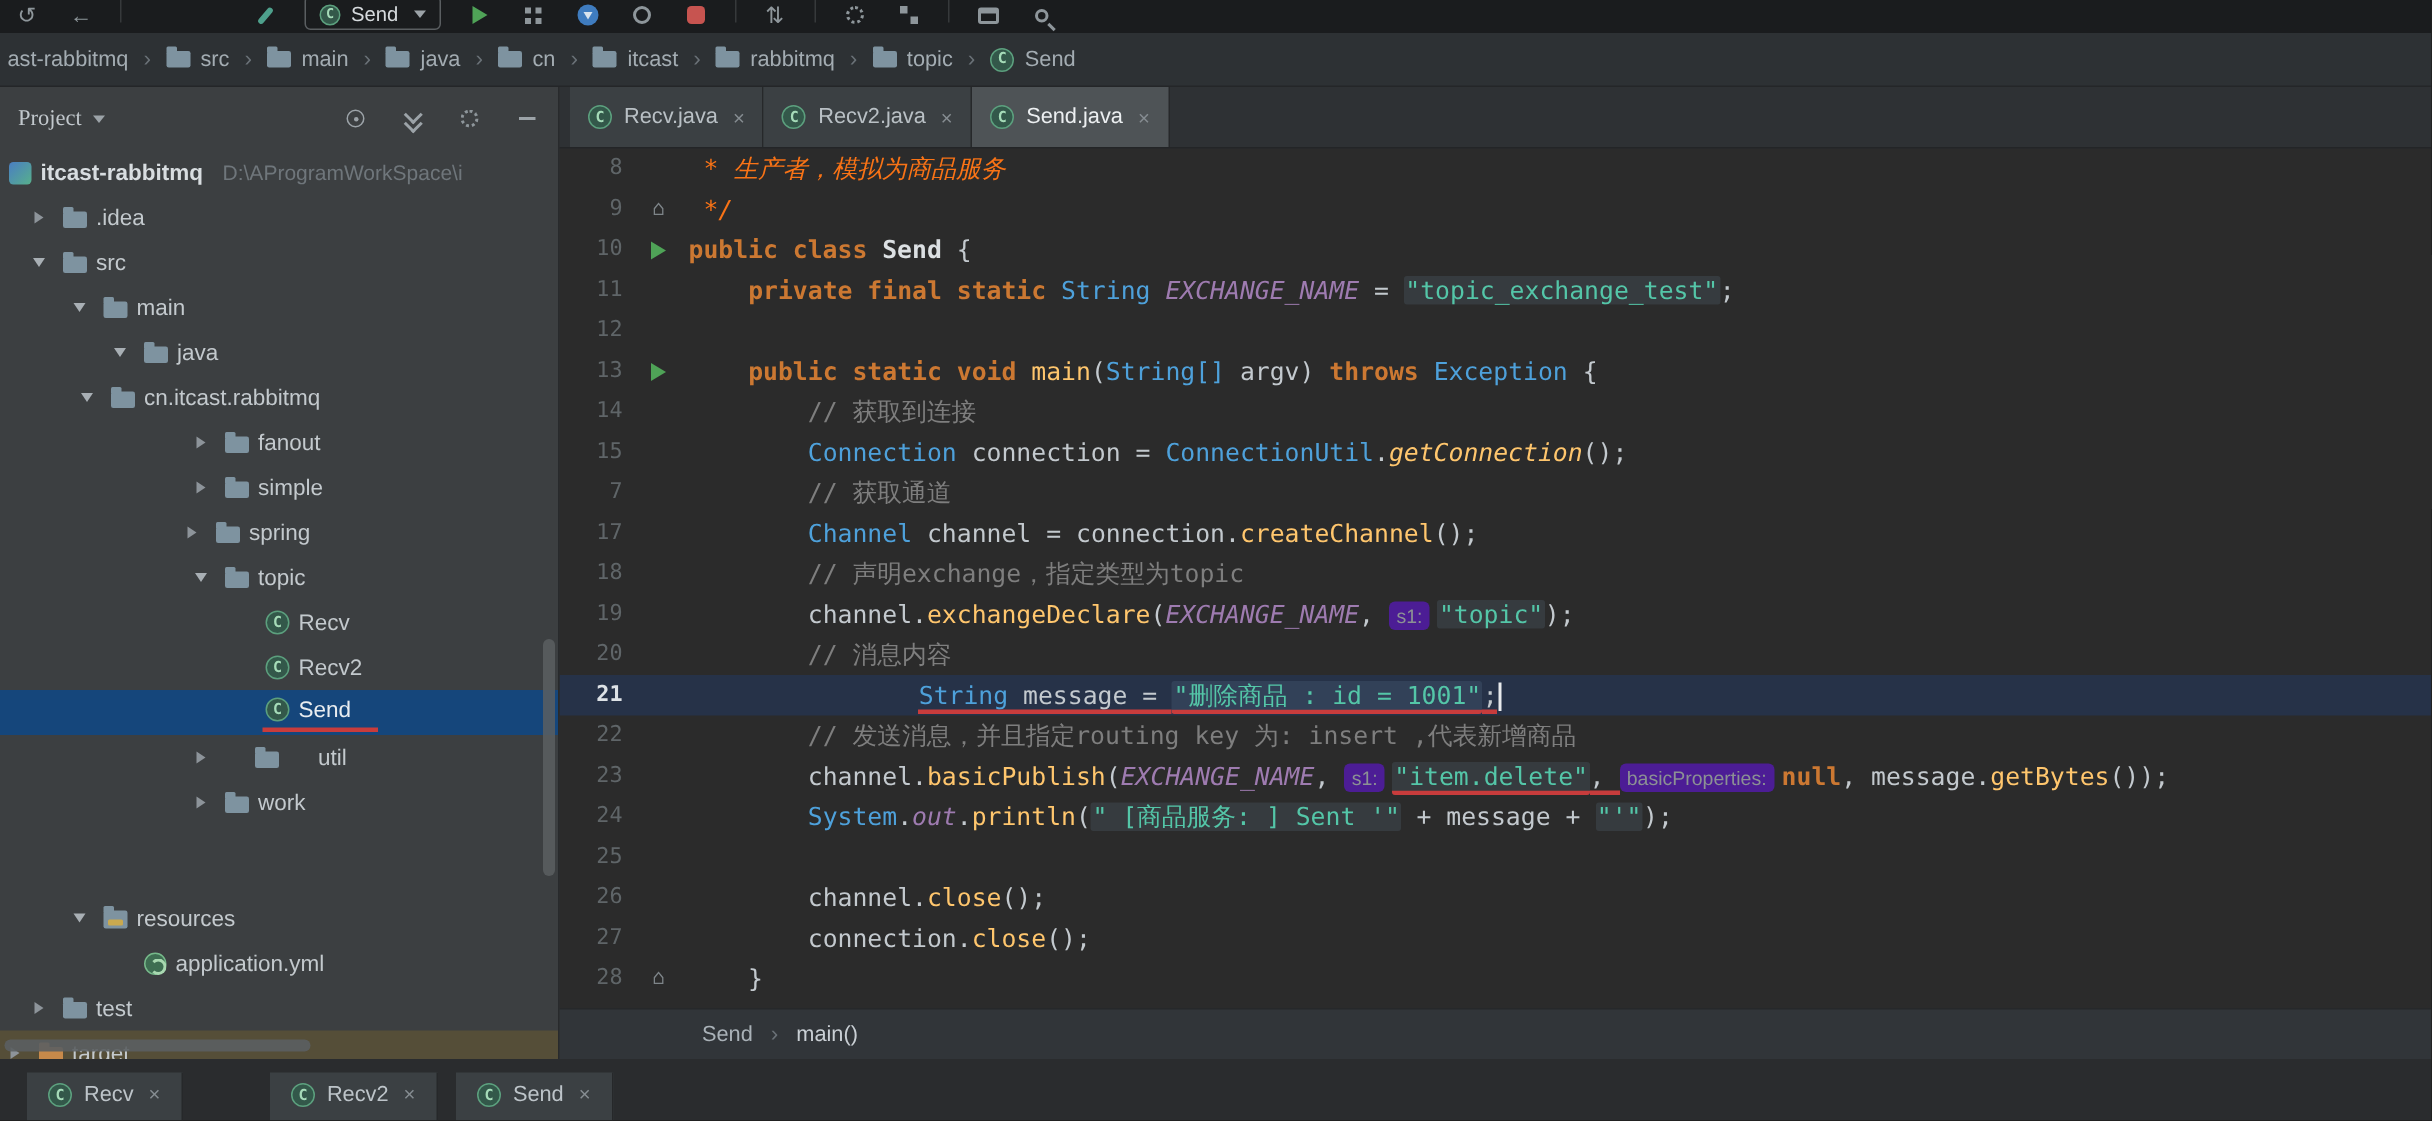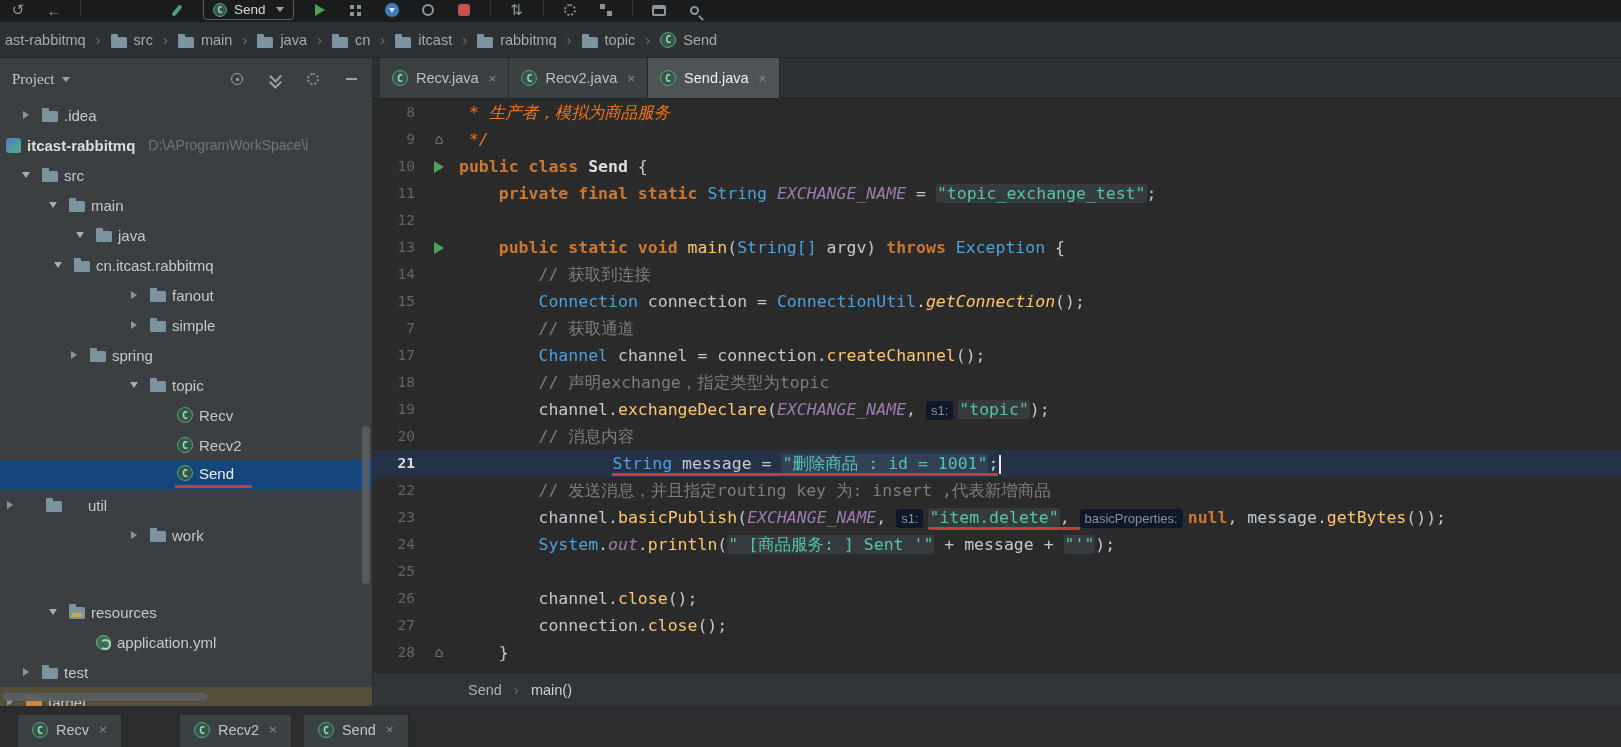--- a/index.html
+++ b/index.html
@@ -31,21 +31,21 @@
   .plug::before { content:""; position:absolute; top:0; left:0; width:5px; height:5px; background:currentColor;
                   box-shadow:7px 7px currentColor; }
   .win { width:14px; height:11px; border:2px solid #8E969B; border-top-width:4px; border-radius:2px; }
   .mag { position:relative; width:9px; height:9px; border:2px solid #8E969B; border-radius:50%; }
   .mag::after { content:""; position:absolute; width:2px; height:6px; background:#8E969B; left:8px; top:7px; transform:rotate(-45deg); }
 
   
   .crumbbar { position:absolute; top:22px; left:0; right:0; height:36px; background:#2D3134;
               border-bottom:1px solid #242628; display:flex; align-items:center; padding-left:2px;
               font-size:14.5px; color:#A3ACB2; }
-  .crumb { display:flex; align-items:flex-end; gap:7px; padding:0 3px; }
+  .crumb { display:flex; align-items:flex-start; gap:7px; padding:0 3px; }
   .crumb-sep { color:#6A7177; margin:0 7px; font-size:15px; }
 
   
   .fico { position:relative; width:16px; height:11px; background:#7E93A0; border-radius:1.5px; margin-top:2px; flex:none; }
   .fico::before { content:""; position:absolute; top:-3px; left:0; width:7px; height:4px; background:inherit; border-radius:1px 1px 0 0; }
   .fico.orange { background:#C7894A; }
   .cico { width:16px; height:16px; border-radius:50%; background:#33584A; border:1px solid #5CA07E; color:#A5DBB8;
           font-size:10px; font-weight:bold; display:flex; align-items:center; justify-content:center;
           font-family:"DejaVu Sans Mono",monospace; flex:none; }
   .cico.small { width:14px; height:14px; font-size:9px; }
@@ -105,21 +105,21 @@
   .tok-k { color:#CC7832; font-weight:bold; }
   .tok-t { color:#4EA1DB; }
   .tok-s { color:#54C6A8; background:rgba(130,160,190,.14); border-radius:2px; padding:0 1px; }
   .tok-c { color:#7E7E7E; }
   .tok-d { color:#f97316; font-style:italic; }
   .tok-m { color:#FFC66D; }
   .tok-mi { color:#FFC66D; font-style:italic; }
   .tok-f { color:#9E7BB0; font-style:italic; }
   .tok-n { color:#DCE0E3; font-weight:bold; }
   .tok-p { color:#C3C9CE; }
-  .tok-h { color:#8C9194; background:#0f172a; border-radius:4px; padding:1px 5px; font-size:13px; margin-right:5px;
+  .tok-h { color:#8C9194; background:#4c1d95; border-radius:4px; padding:1px 5px; font-size:13px; margin-right:5px;
            font-family:"Liberation Sans",sans-serif; display:inline-block; line-height:17px; }
   .redu { border-bottom:3px solid #C83C3C; }
   .caret { display:inline-block; width:2px; height:19px; background:#E8EAEC; vertical-align:middle; margin-left:1px; }
 
   .efooter { height:34px; flex:none; background:#313539; border-top:1px solid #26282A; display:flex; align-items:center;
              padding-left:95px; font-size:14.5px; color:#A9B1B7; gap:10px; }
   .efooter .crumb-sep { margin:0 2px; }
   .efooter .fc-last { color:#C9CFD4; }
 
   
@@ -240,31 +240,31 @@
           </span>
         <span class="ph-i">
             <span class="gearc"></span>
           </span>
         <span class="ph-i">
             <span class="i-minus"></span>
           </span>
       </span>
     </div>
     <div class="tree" id="tree">
-        <div class="trow" style="padding-left: 16px;">
-          <span class="arr right"></span>
-          <span class="fico"></span>
-          <span>.idea</span>
-        </div>
         <div class="trow" style="padding-left: 6px;">
           <span class="pico"></span>
           <span class="troot">itcast-rabbitmq</span>
           <span class="tpath">D:\AProgramWorkSpace\i</span>
         </div>
         <div class="trow" style="padding-left: 16px;">
+          <span class="arr right"></span>
+          <span class="fico"></span>
+          <span>.idea</span>
+        </div>
+        <div class="trow" style="padding-left: 16px;">
           <span class="arr down"></span>
           <span class="fico"></span>
           <span>src</span>
         </div>
         <div class="trow" style="padding-left: 43px;">
           <span class="arr down"></span>
           <span class="fico"></span>
           <span>main</span>
         </div>
         <div class="trow" style="padding-left: 70px;">
@@ -280,21 +280,21 @@
         <div class="trow" style="padding-left: 124px;">
           <span class="arr right"></span>
           <span class="fico"></span>
           <span>fanout</span>
         </div>
         <div class="trow" style="padding-left: 124px;">
           <span class="arr right"></span>
           <span class="fico"></span>
           <span>simple</span>
         </div>
-        <div class="trow" style="padding-left: 64px;">
+        <div class="trow" style="padding-left: 118px;">
           <span class="arr right"></span>
           <span class="fico"></span>
           <span>spring</span>
         </div>
         <div class="trow" style="padding-left: 124px;">
           <span class="arr down"></span>
           <span class="fico"></span>
           <span>topic</span>
         </div>
         <div class="trow" style="padding-left: 151px;">
@@ -307,21 +307,21 @@
           <span class="cico">C</span>
           <span>Recv2</span>
         </div>
         <div class="trow sel" style="padding-left: 151px;">
           <span class="tspacer"></span>
           <span class="redwrap">
             <span class="cico">C</span>
             <span>Send</span>
           </span>
         </div>
-        <div class="trow" style=" gap: 26px;">
+        <div class="trow" style="padding-left: 124px; gap: 26px;">
           <span class="arr right"></span>
           <span class="fico"></span>
           <span>util</span>
         </div>
         <div class="trow" style="padding-left: 124px;">
           <span class="arr right"></span>
           <span class="fico"></span>
           <span>work</span>
         </div>
         <div class="trow" style="padding-left: 43px; margin-top: 47px;">

